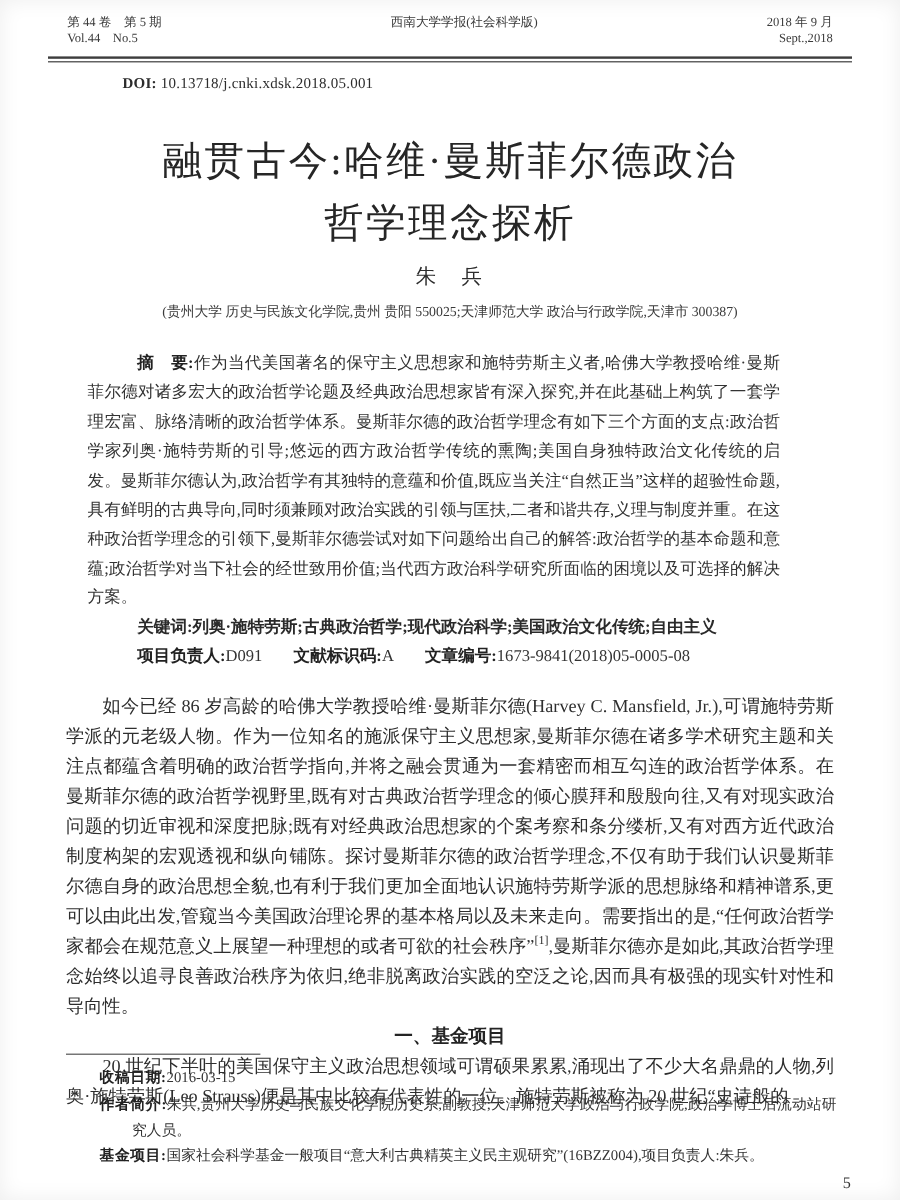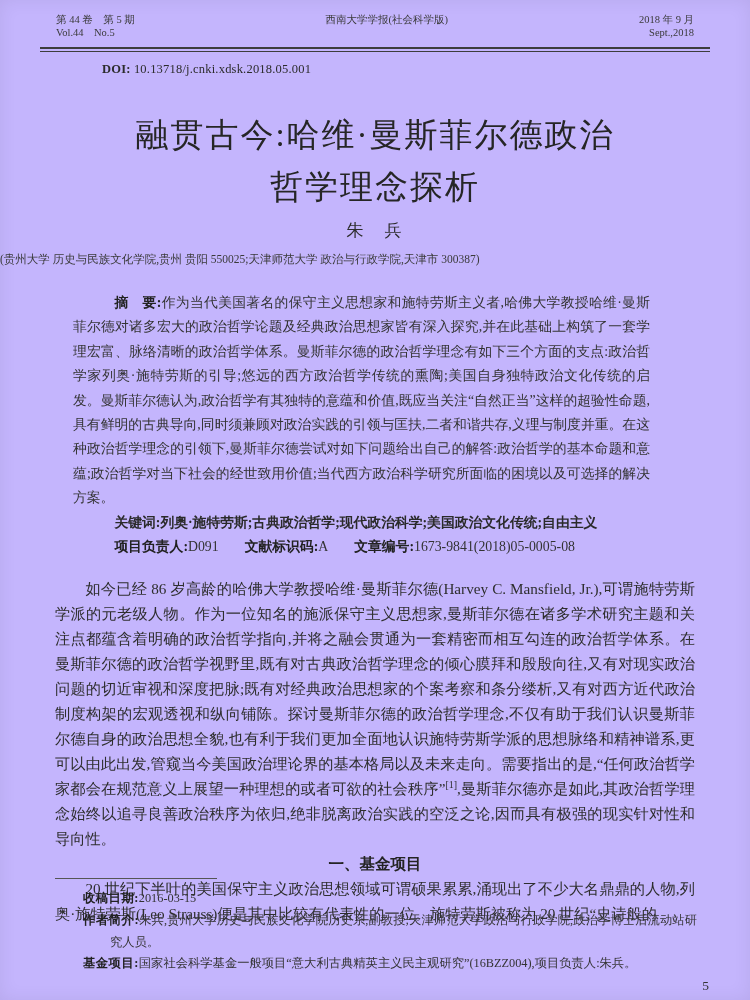--- a/index.html
+++ b/index.html
@@ -1,20 +1,20 @@
 <!DOCTYPE html>
 <html lang="zh"><head>
 <meta charset="utf-8">
 <style>
   html,body{margin:0;padding:0;background:#e9e9e7;}
   .page{
     position:relative;
     width:750px;height:1000px;
     margin:0 auto;
-    background:#c4b5fd;
+    background:#ffffff;
     box-shadow:inset 0 0 18px rgba(0,0,0,0.07);
     font-family:"Liberation Serif","DejaVu Serif",serif;
     color:#2f2f2f;
     overflow:hidden;
     box-sizing:border-box;
   }
   
   .jheader{
     display:flex;justify-content:space-between;align-items:flex-start;
     padding:13px 56px 5px 56px;
@@ -41,21 +41,21 @@
     font-size:33px;
     line-height:52px;
     color:#262626;
     letter-spacing:2px;
   }
   .author{
     margin-top:6px;text-align:center;
     font-size:17px;color:#2c2c2c;letter-spacing:2px;
   }
   .affiliation{
-    margin-top:10px;text-align:left;
+    margin-top:10px;text-align:center;
     font-size:11.5px;color:#3a3a3a;
   }
   
   .abstract-block{
     margin:24px 100px 0 73px;
     font-size:13.8px;line-height:24.4px;
     text-align:justify;color:#333;
   }
   .abstract-block p{margin:0;}
   .abstract-p{text-indent:3em;}

